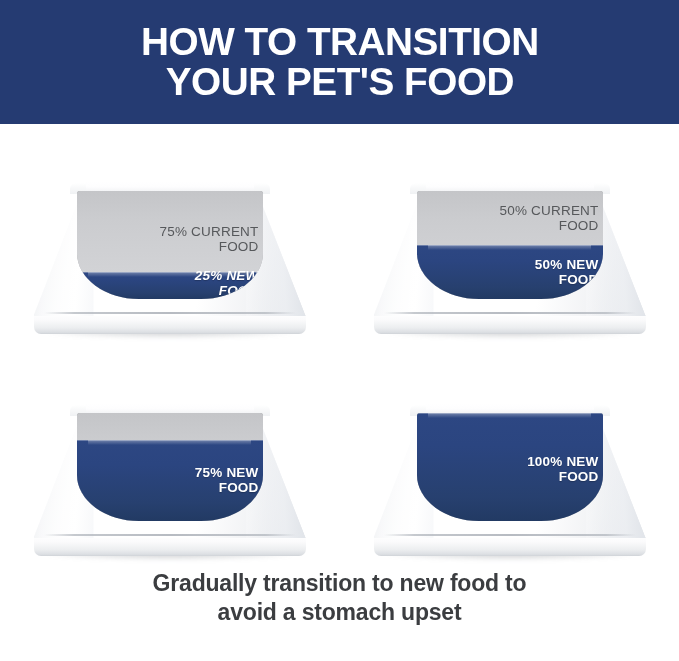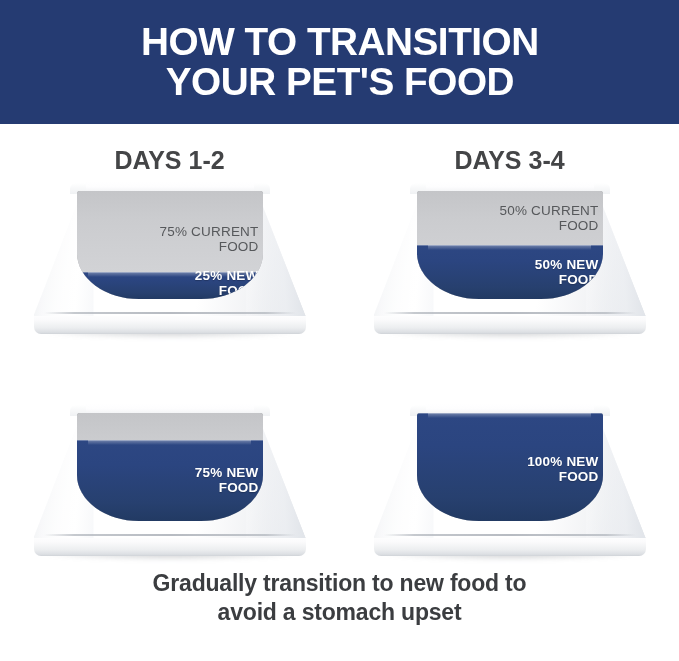--- a/index.html
+++ b/index.html
@@ -331,44 +331,42 @@
 <div class="page">
 
   <div class="header">
     <h1 class="header-title">HOW TO TRANSITION
 YOUR PET'S FOOD</h1>
   </div>
 
   <div class="grid">
 
     <div class="panel p0">
-      <div class="panel-title">DAYS 1-2</div>
       <div class="bowl">
         <div class="bowl-shadow"></div>
         <div class="bowl-base"></div>
         <div class="bowl-body"></div>
         <div class="bowl-wing-l"></div>
         <div class="bowl-wing-r"></div>
         <div class="bowl-base-seam"></div>
         <div class="bowl-rim"></div>
         <div class="rim-cap l"></div>
         <div class="rim-cap r"></div>
         <div class="cavity">
           <div class="food-current"></div>
           <div class="food-new" style="height: 27px;"></div>
           <div class="cavity-label label-current" style="top: 33px;">75% CURRENT
 FOOD</div>
-          <div class="cavity-label label-new" style="top: 77px;">25% NEW
+          <div class="cavity-label label-new" style="top: 77px; font-style: italic;">25% NEW
 FOOD</div>
         </div>
       </div>
     </div>
 
     <div class="panel p1">
-      <div class="panel-title">DAYS 3-4</div>
       <div class="bowl">
         <div class="bowl-shadow"></div>
         <div class="bowl-base"></div>
         <div class="bowl-body"></div>
         <div class="bowl-wing-l"></div>
         <div class="bowl-wing-r"></div>
         <div class="bowl-base-seam"></div>
         <div class="bowl-rim"></div>
         <div class="rim-cap l"></div>
         <div class="rim-cap r"></div>

